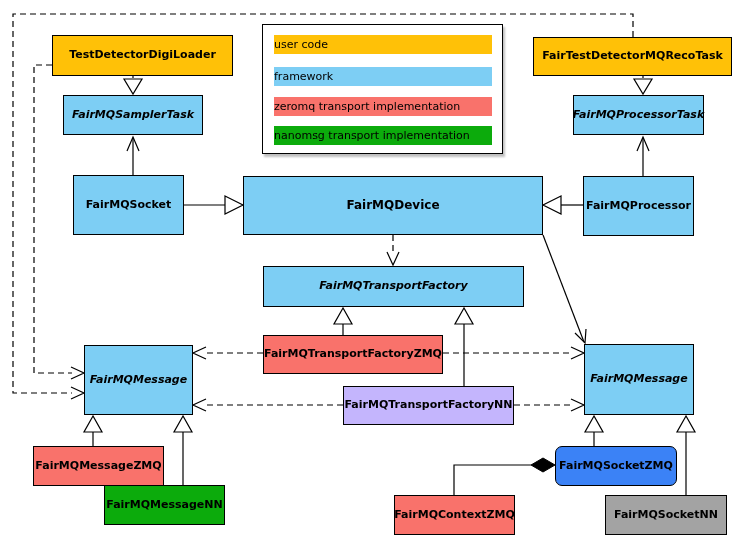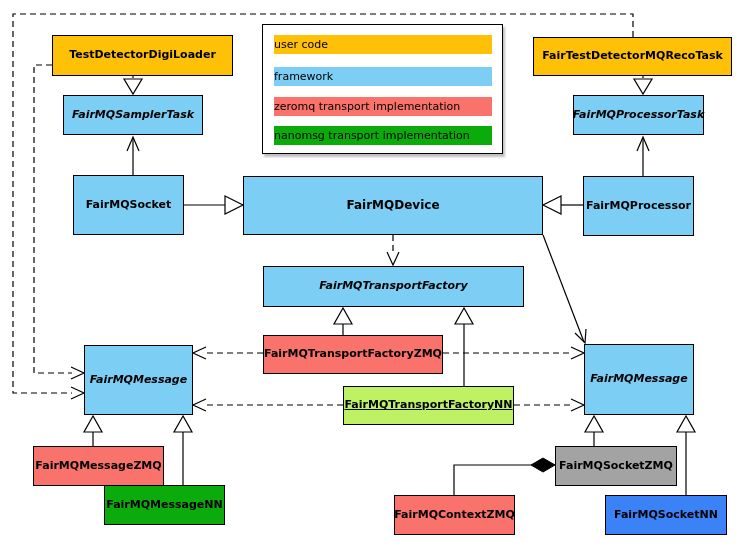--- a/index.html
+++ b/index.html
@@ -198,38 +198,38 @@
   </div>
   <div class="node p-processor" style="background-color: rgb(125, 206, 244);">
     <span>FairMQProcessor</span>
   </div>
   <div class="node abstract p-transportfactory" style="background-color: rgb(125, 206, 244);">
     <span>FairMQTransportFactory</span>
   </div>
   <div class="node p-factoryzmq" style="background-color: rgb(249, 114, 107);">
     <span>FairMQTransportFactoryZMQ</span>
   </div>
-  <div class="node p-factorynn" style="background-color: #bef264; text-decoration: underline;">
+  <div class="node p-factorynn" style="background-color: #c4b5fd;">
     <span>FairMQTransportFactoryNN</span>
   </div>
   <div class="node abstract p-message" style="background-color: rgb(125, 206, 244);">
     <span>FairMQMessage</span>
   </div>
   <div class="node abstract p-socket" style="background-color: rgb(125, 206, 244);">
     <span>FairMQMessage</span>
   </div>
   <div class="node p-messagezmq" style="background-color: rgb(249, 114, 107);">
     <span>FairMQMessageZMQ</span>
   </div>
   <div class="node p-messagenn" style="background-color: rgb(12, 171, 12);">
     <span>FairMQMessageNN</span>
   </div>
-  <div class="node p-socketzmq" style="background-color: #a3a3a3;">
+  <div class="node p-socketzmq" style="background-color: #3b82f6; border-radius: 7px;">
     <span>FairMQSocketZMQ</span>
   </div>
   <div class="node p-contextzmq" style="background-color: rgb(249, 114, 107);">
     <span>FairMQContextZMQ</span>
   </div>
-  <div class="node p-socketnn" style="background-color: #3b82f6;">
+  <div class="node p-socketnn" style="background-color: #a3a3a3;">
     <span>FairMQSocketNN</span>
   </div>
 
 </div>
 
 </body></html>

